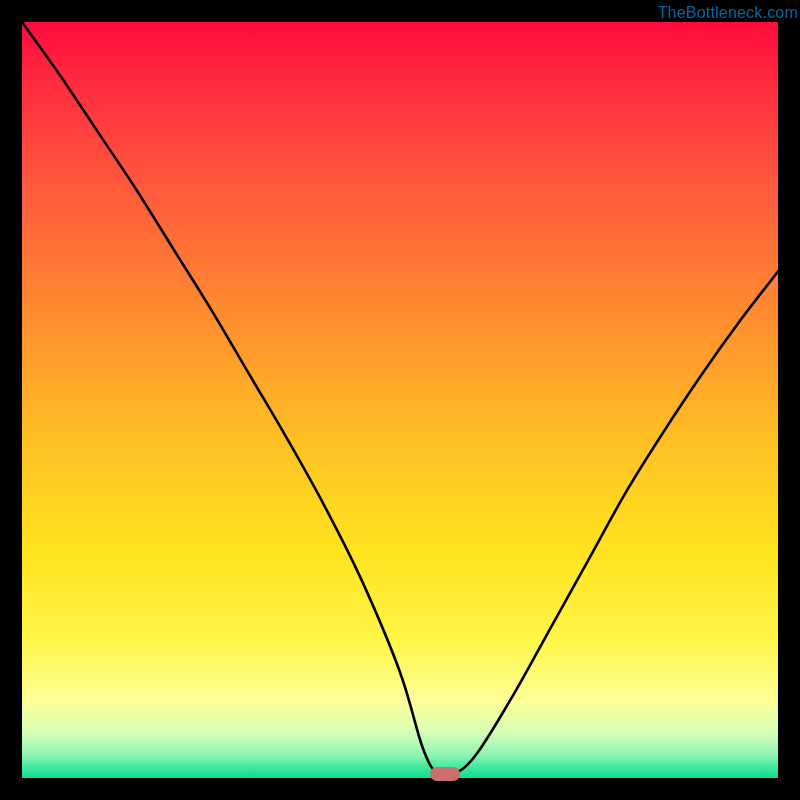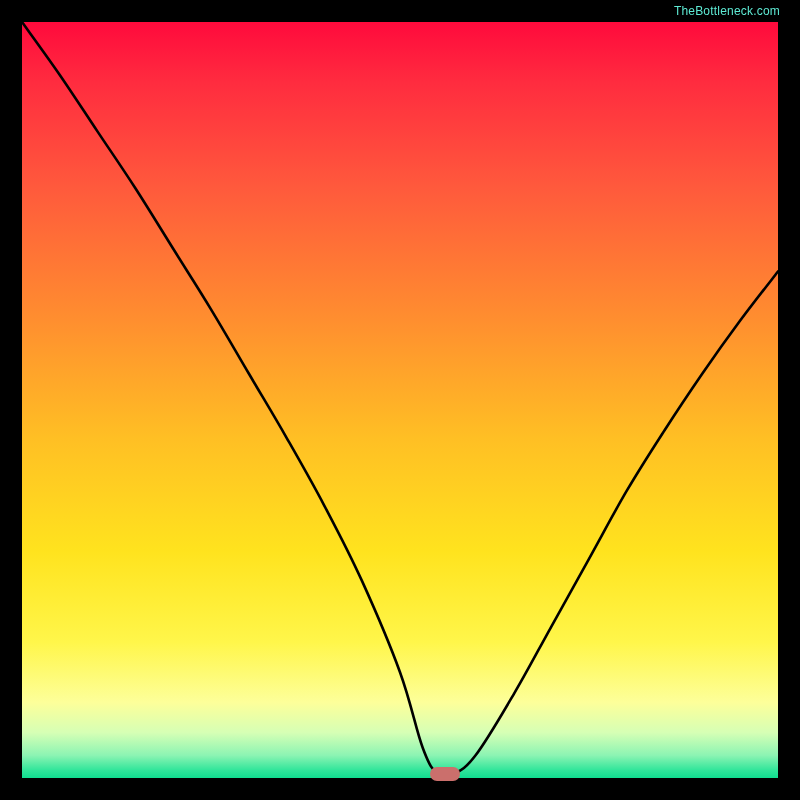--- a/index.html
+++ b/index.html
@@ -38,23 +38,23 @@
       #fdff9a 90%,
       #d6ffb5 94%,
       #8cf4b3 97%,
       #2fe59a 99%,
       #10dd8f 100%
     );
   }
   .watermark {
     position: absolute;
     top: 4px;
-    right: 20px;
-    color: #5eead4;
-    font-size: 12px;
+    right: 2px;
+    color: #0369a1;
+    font-size: 16px;
     font-weight: 500;
     letter-spacing: 0.2px;
     user-select: none;
   }
   svg.curve {
     position: absolute;
     left: 0;
     top: 0;
     width: 756px;
     height: 756px;

